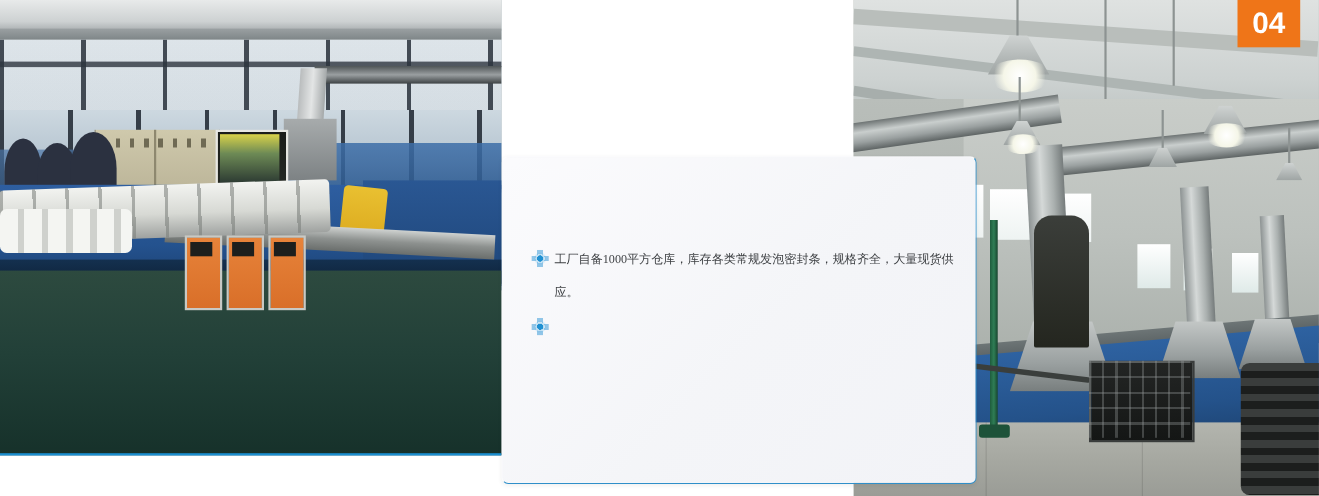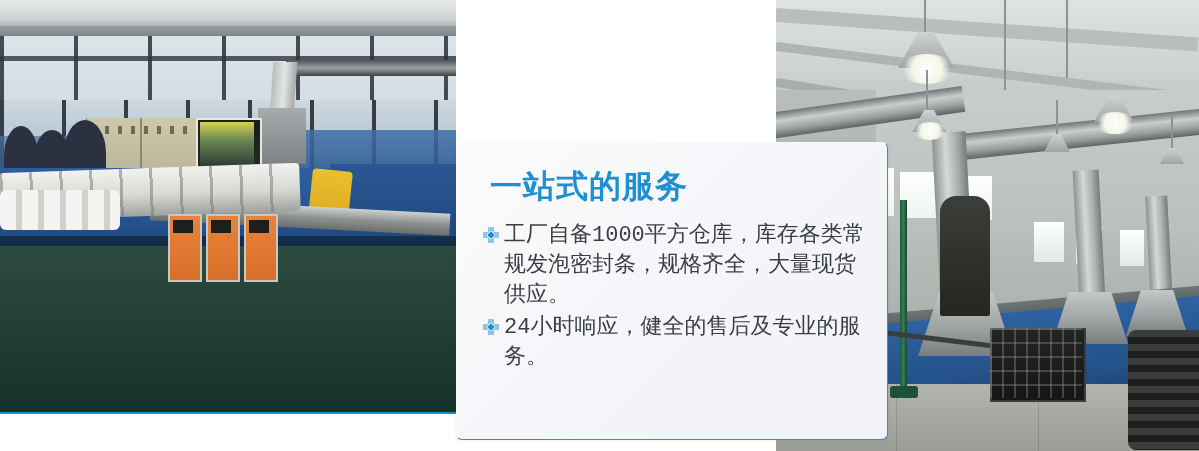--- a/index.html
+++ b/index.html
@@ -353,23 +353,23 @@
     content:"";
     position:absolute; left:0px; top:0px; width:16px; height:16px;
     background:
       linear-gradient(90deg, rgba(110,180,225,0) 0, rgba(110,180,225,0) 34%, rgba(110,180,225,.75) 34%, rgba(110,180,225,.75) 66%, rgba(110,180,225,0) 66%),
       linear-gradient(180deg, rgba(110,180,225,0) 0, rgba(110,180,225,0) 34%, rgba(110,180,225,.75) 34%, rgba(110,180,225,.75) 66%, rgba(110,180,225,0) 66%);
     -webkit-mask-image: radial-gradient(circle, rgba(0,0,0,0) 0 36%, #000 38%, #000 100%);
             mask-image: radial-gradient(circle, rgba(0,0,0,0) 0 36%, #000 38%, #000 100%);
   }
   .bullet-text {
     color:#3c3f42;
-    font-size:22px;
+    font-size:11px;
     line-height:30px;
-    font-family:Liberation Mono, monospace;
+    font-family:Liberation Serif, serif;
     letter-spacing:0px;
   }
 </style>
 </head>
 <body>
 
 <div id="stage">
 
   <div class="photo-left">
     <div class="pl-sky"></div>
@@ -470,33 +470,34 @@
 
     <div class="pr-pole"></div>
     <div class="pr-pole-base"></div>
     <div class="pr-person2"></div>
     <div class="pr-hose"></div>
     <div class="pr-crate"></div>
     <div class="pr-crate-grid"></div>
     <div class="pr-spool"></div>
   </div>
 
+  <div class="badge04">
+    <span>04</span>
+  </div>
 
   <div class="card">
-    <div class="card-title">一站式的服务</div>
     <div class="bullets">
 
       <div class="bullet">
         <span class="bullet-icon"></span>
         <span class="bullet-text">工厂自备1000平方仓库，库存各类常规发泡密封条，规格齐全，大量现货供应。</span>
       </div>
 
 
 
       <div class="bullet">
         <span class="bullet-icon"></span>
-        <span class="bullet-text">24小时响应，健全的售后及专业的服务。</span>
       </div>
 
     </div>
   </div>
 
 </div>
 
 </body></html>

